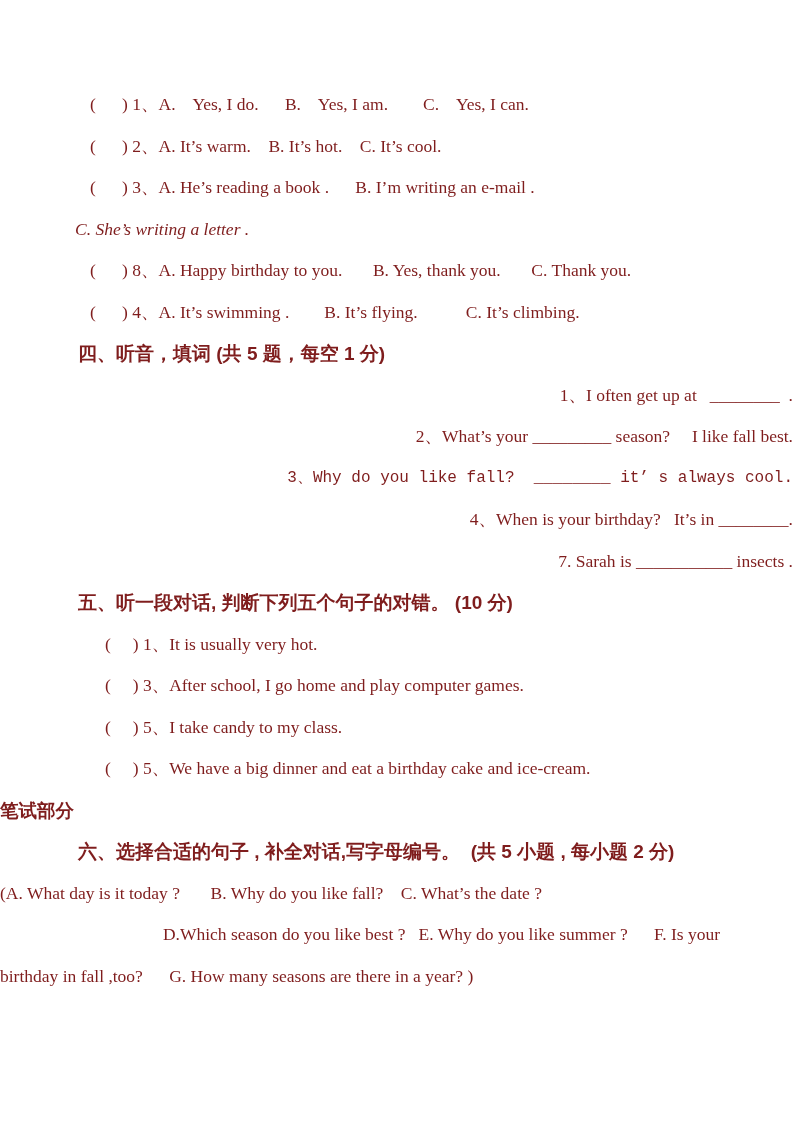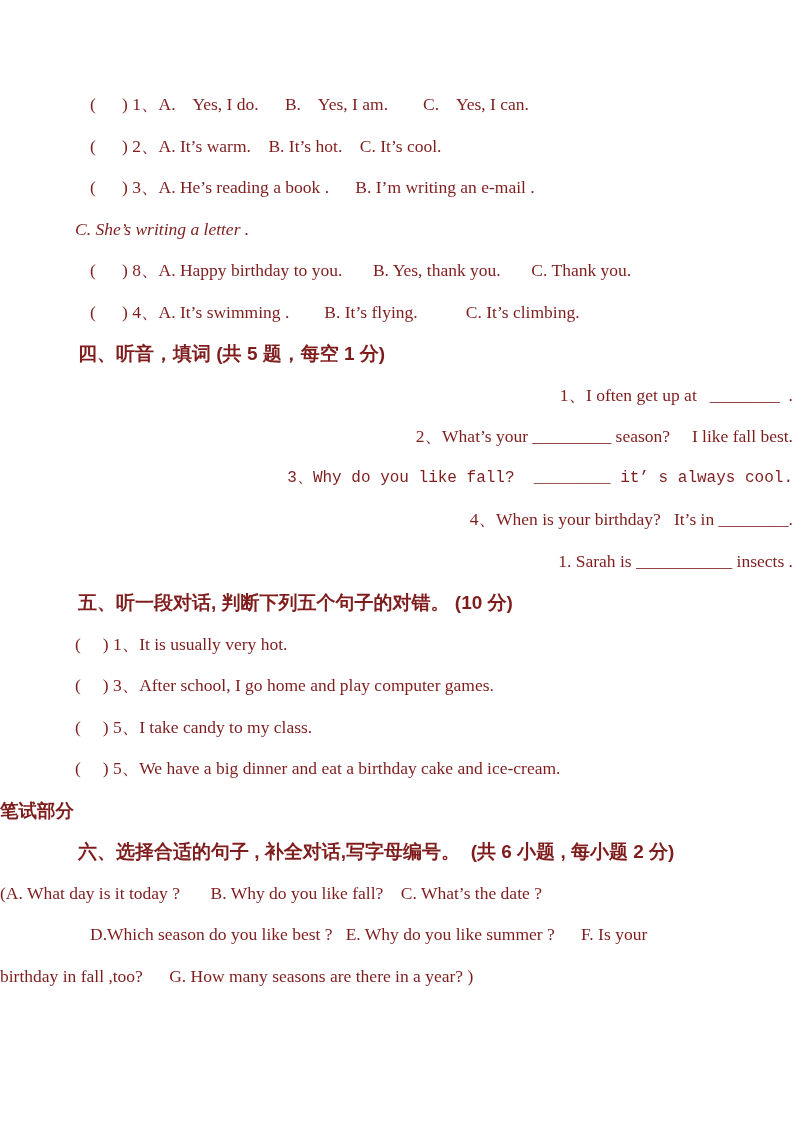--- a/index.html
+++ b/index.html
@@ -24,32 +24,32 @@
   }
   .zh-header {
     font-family: "Liberation Sans", "DejaVu Sans", sans-serif;
     font-weight: bold;
     font-size: 19px;
     padding-left: 78px;
   }
   .mc   { padding-left: 90px; }
   .cont { padding-left: 75px; font-style: italic; }
   .s4   { padding-left: 95px; text-align: right; }
-  .s5   { padding-left: 75px; }
+  .s5   { padding-left: 105px; }
   .mono {
     font-family: "Liberation Mono", "DejaVu Sans Mono", monospace;
     font-size: 16px;
   }
   .center-title {
     font-family: "Liberation Sans", "DejaVu Sans", sans-serif;
     font-weight: bold;
     font-size: 18.5px;
   }
   .opt-a { }
-  .opt-b { padding-left: 90px; }
+  .opt-b { padding-left: 90px; text-align: center; }
   .opt-c { }
 </style>
 </head>
 <body>
 
 <div class="page">
 
   <section>
     <div class="line mc">(      ) 1、A.    Yes, I do.      B.    Yes, I am.        C.    Yes, I can.</div>
     <div class="line mc">(      ) 2、A. It’s warm.    B. It’s hot.    C. It’s cool.</div>
@@ -58,33 +58,33 @@
     <div class="line mc">(      ) 8、A. Happy birthday to you.       B. Yes, thank you.       C. Thank you.</div>
     <div class="line mc">(      ) 4、A. It’s swimming .        B. It’s flying.           C. It’s climbing.</div>
   </section>
 
   <section>
     <h2 class="line zh-header">四、听音，填词 (共 5 题，每空 1 分)</h2>
     <div class="line s4">1、I often get up at   ________  .</div>
     <div class="line s4">2、What’s your _________ season?     I like fall best.</div>
     <div class="line s4 mono">3、Why do you like fall?  ________ it’ s always cool.</div>
     <div class="line s4">4、When is your birthday?   It’s in ________.</div>
-    <div class="line s4">1. Sarah is ___________ insects .</div>
+    <div class="line s4">7. Sarah is ___________ insects .</div>
   </section>
 
   <section>
     <h2 class="line zh-header">五、听一段对话, 判断下列五个句子的对错。 (10 分)</h2>
     <div class="line s5">(     ) 1、It is usually very hot.</div>
     <div class="line s5">(     ) 3、After school, I go home and play computer games.</div>
     <div class="line s5">(     ) 5、I take candy to my class.</div>
     <div class="line s5">(     ) 5、We have a big dinner and eat a birthday cake and ice-cream.</div>
   </section>
 
   <h1 class="line center-title">笔试部分</h1>
 
   <section>
-    <h2 class="line zh-header">六、选择合适的句子 , 补全对话,写字母编号。  (共 6 小题 , 每小题 2 分)</h2>
+    <h2 class="line zh-header">六、选择合适的句子 , 补全对话,写字母编号。  (共 5 小题 , 每小题 2 分)</h2>
     <div class="line opt-a">(A. What day is it today ?       B. Why do you like fall?    C. What’s the date ?</div>
     <div class="line opt-b">D.Which season do you like best ?   E. Why do you like summer ?      F. Is your</div>
     <div class="line opt-c">birthday in fall ,too?      G. How many seasons are there in a year? )</div>
   </section>
 
 </div>
 
 </body></html>

